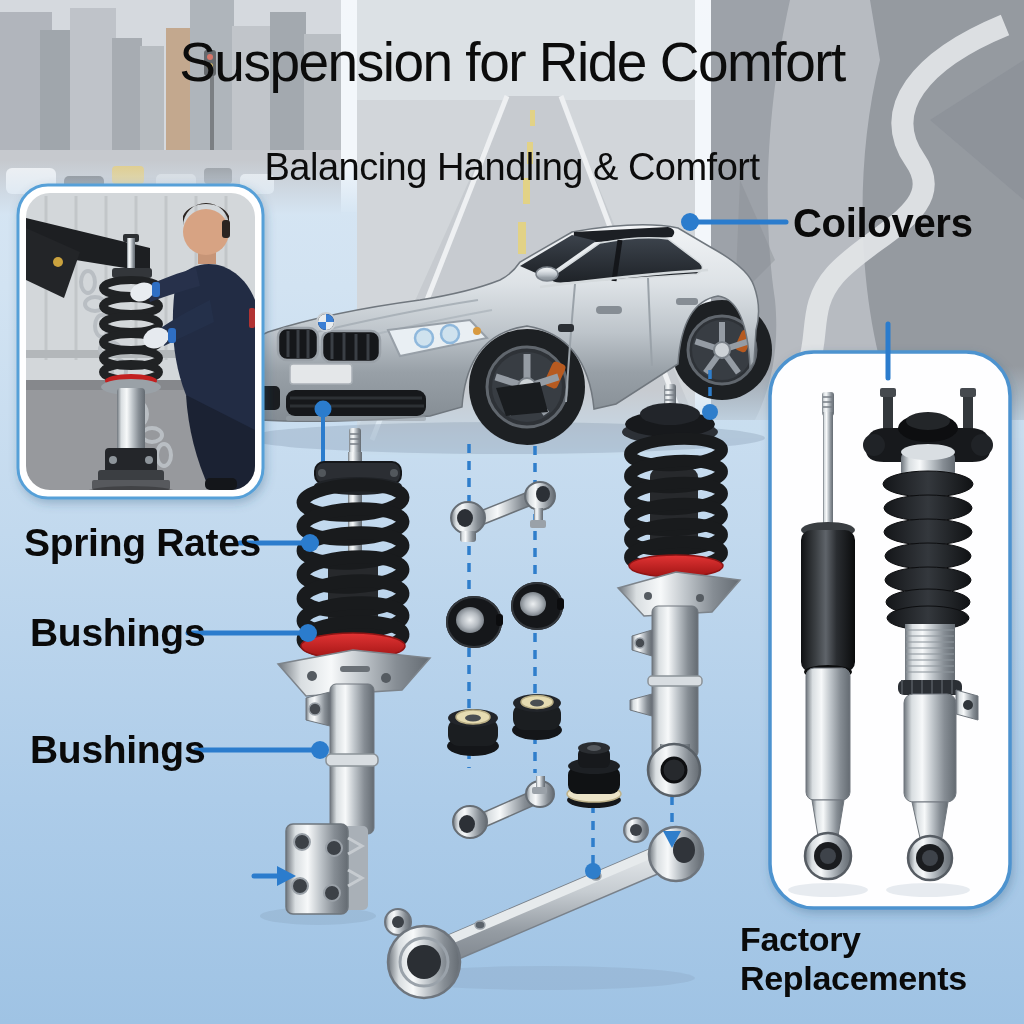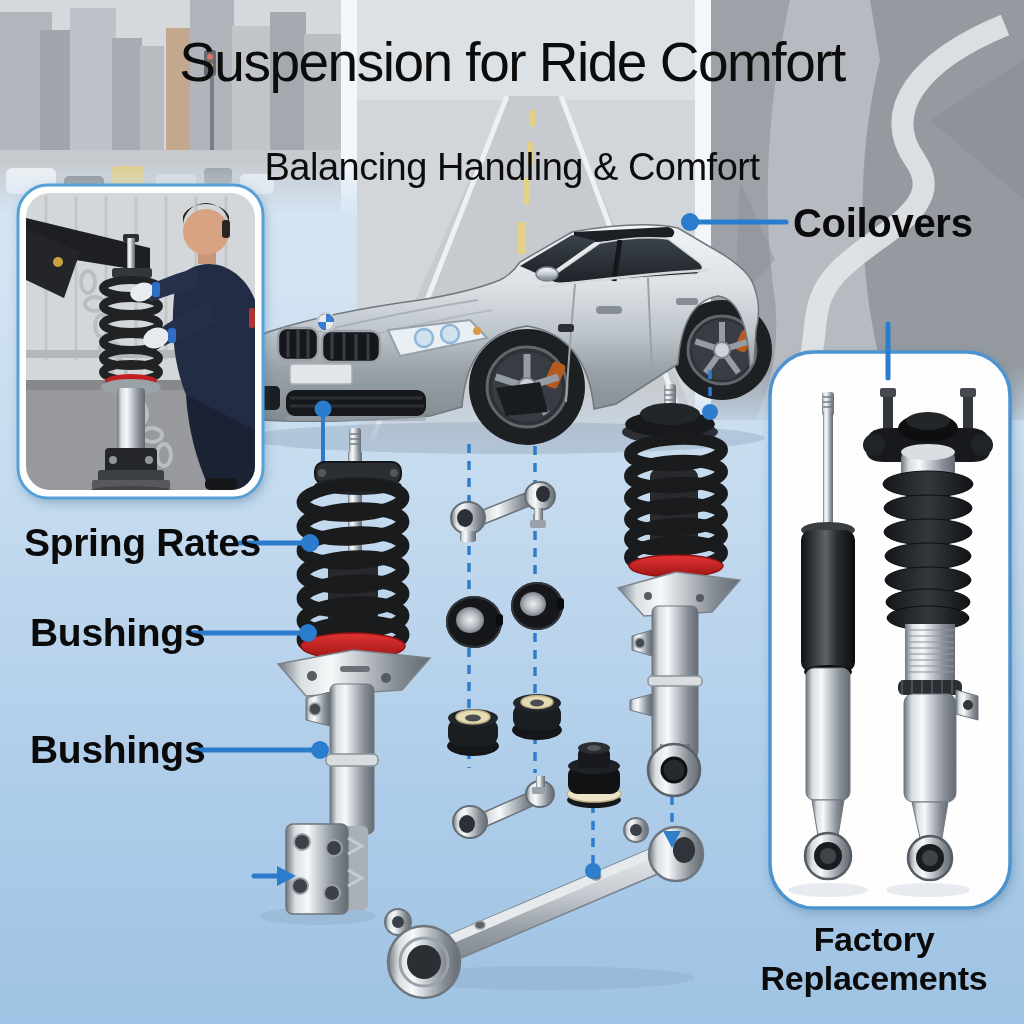--- a/index.html
+++ b/index.html
@@ -20,21 +20,21 @@
     font-size:39px;white-space:nowrap;letter-spacing:-0.3px;
   }
   .lbl-coilovers{left:793px;top:201px;font-size:40px;}
   .lbl-air{left:772px;top:281px;font-size:34px;}
   .lbl-spring{left:24px;top:521px;}
   .lbl-dampers{left:30px;top:611px;}
   .lbl-bushings{left:30px;top:728px;}
   .lbl-antiroll{left:24px;top:854px;}
   .lbl-factory{
     left:740px;top:920px;width:268px;white-space:normal;
-    text-align:center;line-height:1.16;font-size:34px;z-index:3;
+    text-align:left;line-height:1.16;font-size:34px;z-index:3;
   }
 </style>
 </head>
 <body>
 
 <div class="canvas">
 
   <svg class="scene" viewBox="0 0 1024 1024" aria-hidden="true">
     <defs>
       <linearGradient id="chromeH" x1="0" y1="0" x2="1" y2="0">

